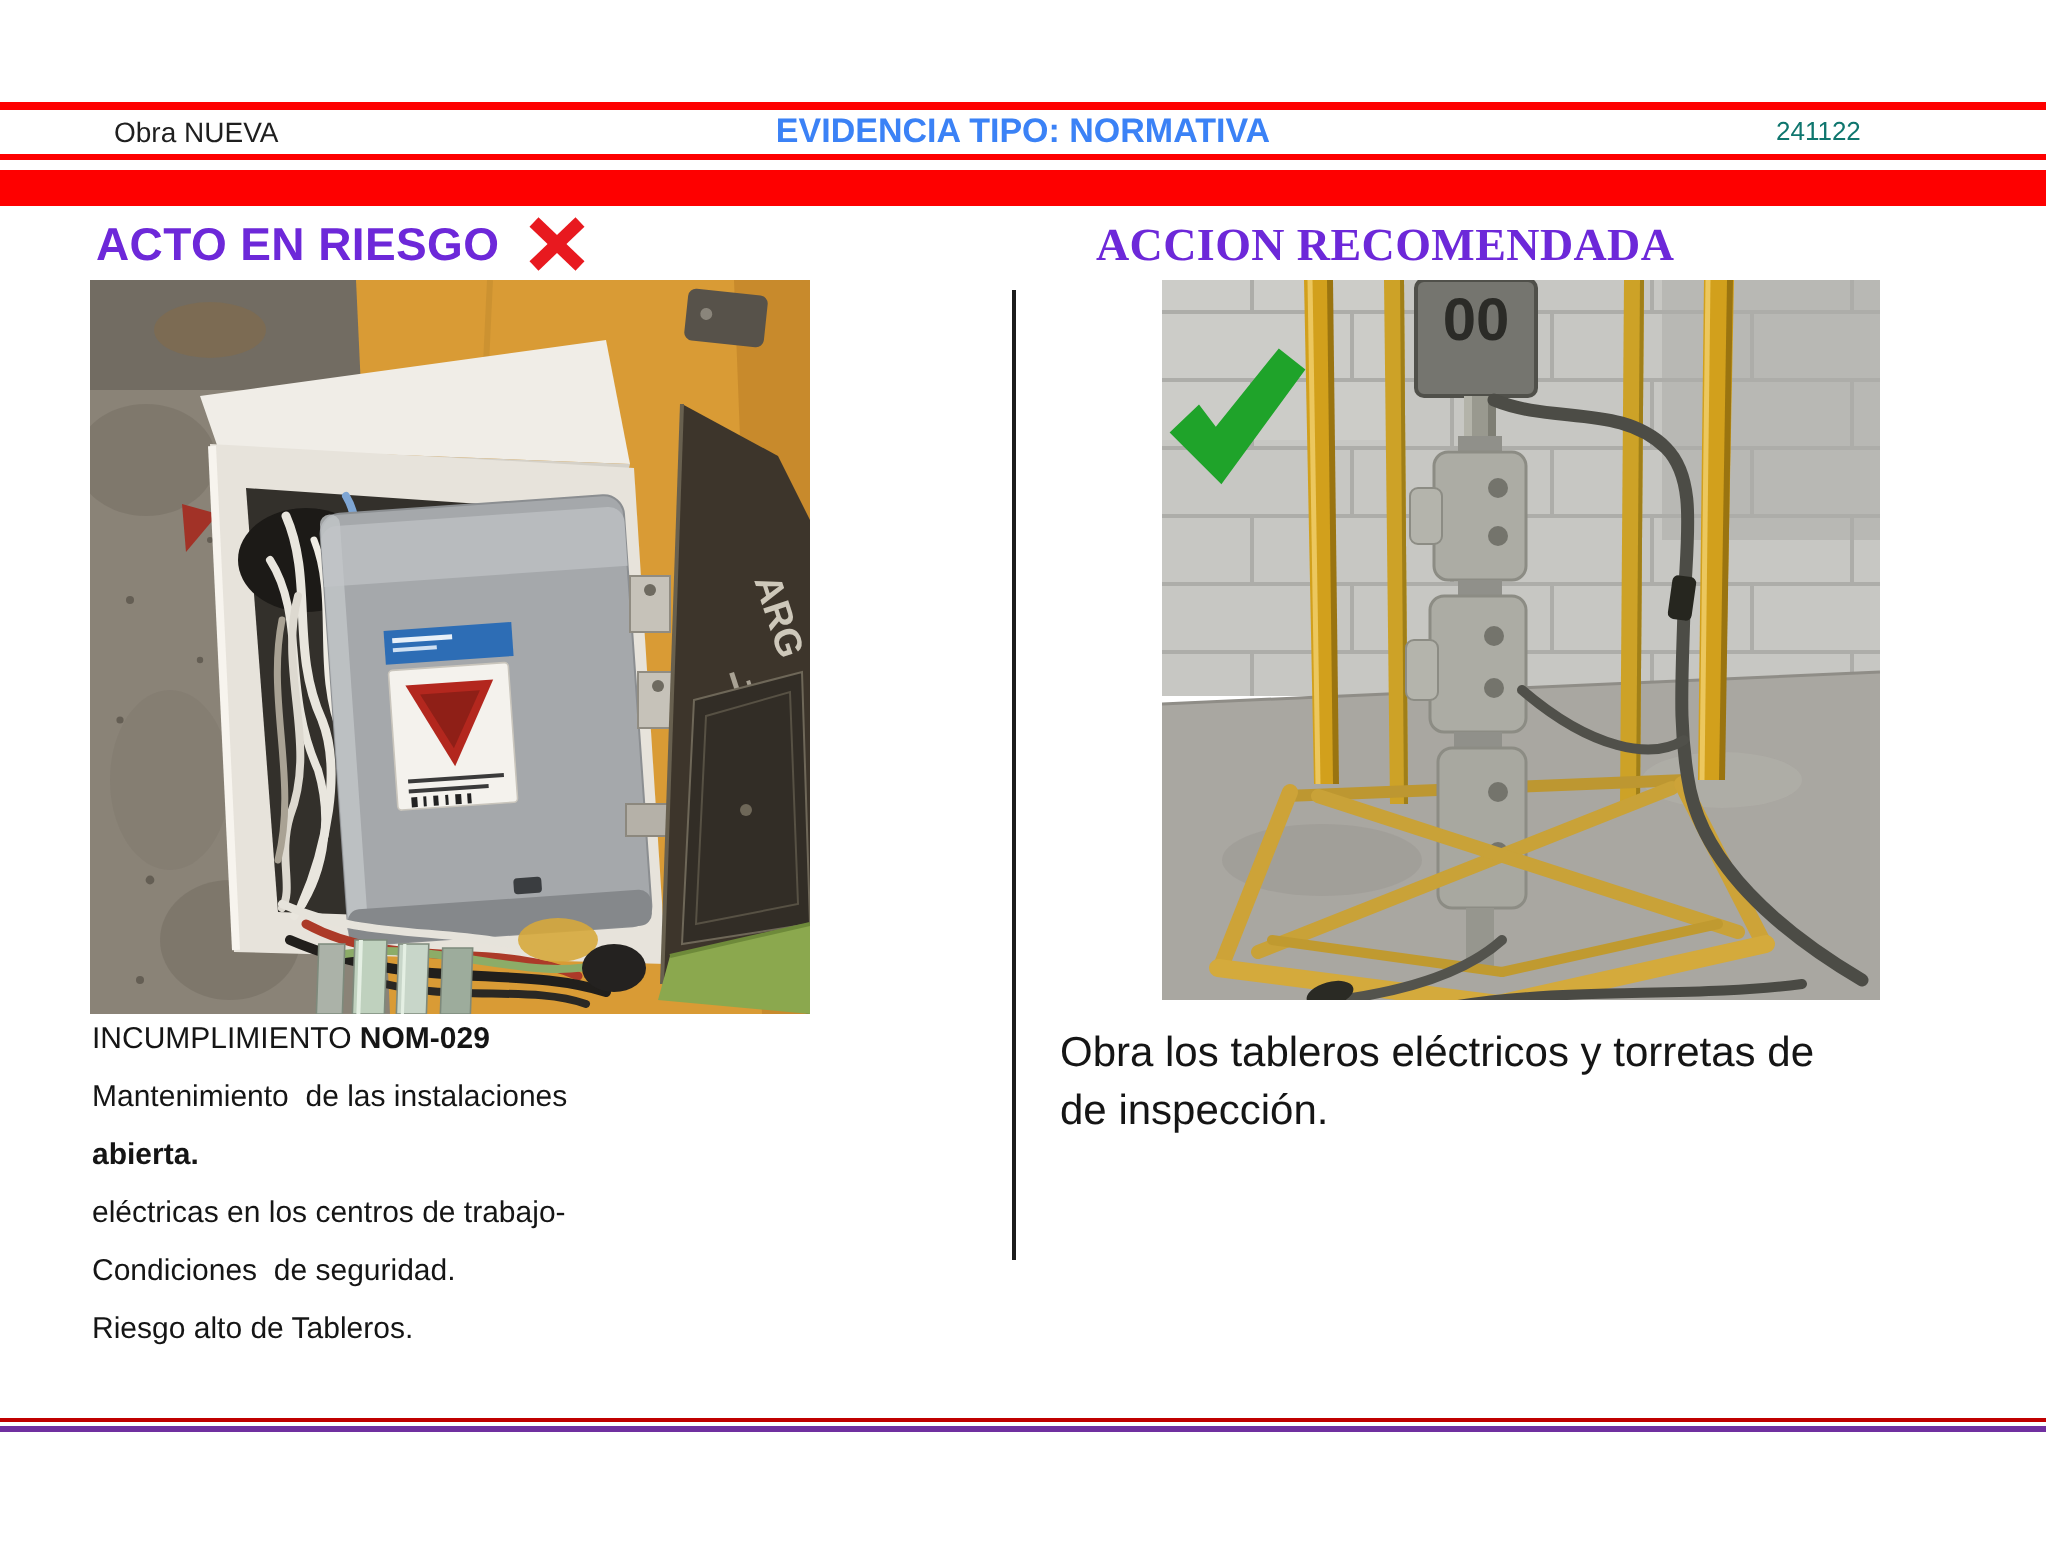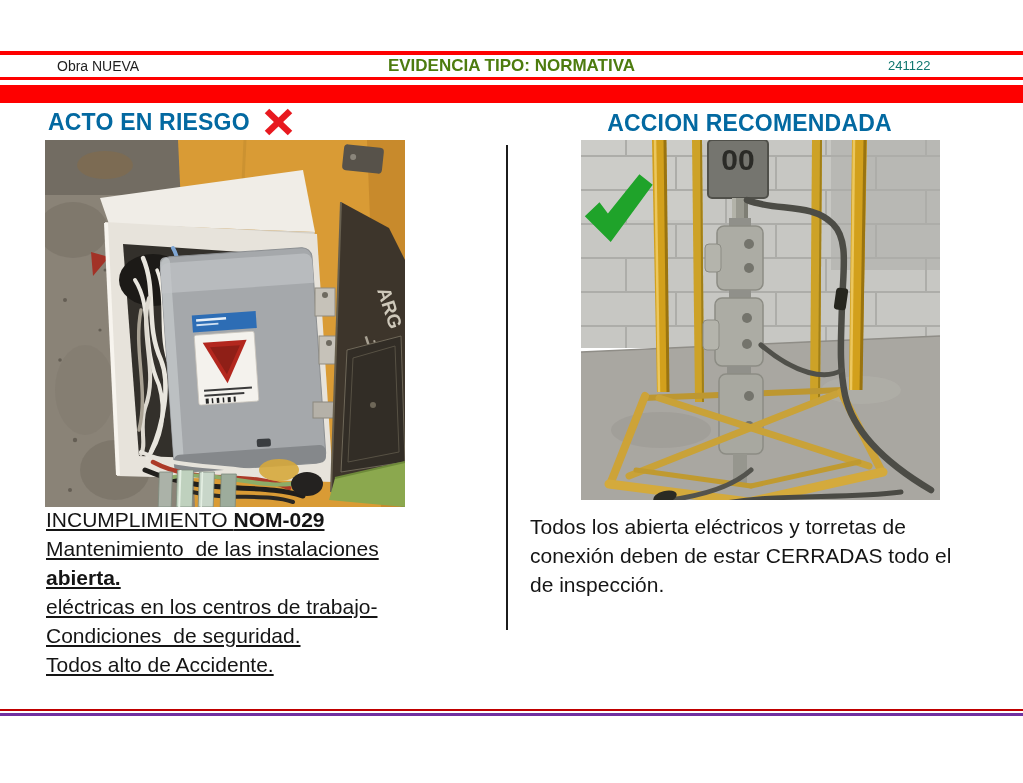--- a/index.html
+++ b/index.html
@@ -9,32 +9,32 @@
   }
   .hrule{position:absolute;left:0;width:1023px;}
   .rule-top{top:51px;height:4px;background:#fe0000;}
   .rule-mid{top:77px;height:3px;background:#fe0000;}
   .bar-thick{top:85px;height:18px;background:#fe0000;}
   .footer-red{top:709px;height:2px;background:#c00000;}
   .footer-purple{top:713px;height:3px;background:#7030a0;}
 
   .header-left{position:absolute;left:57px;top:58px;font-size:14px;color:#1f1f1f;}
   .header-title{position:absolute;left:0;top:56px;width:1023px;text-align:center;
-    font-size:17px;font-weight:bold;color:#4d7c0f;}
+    font-size:17px;font-weight:bold;color:#3b82f6;}
   .header-right{position:absolute;left:888px;top:58px;font-size:13px;color:#0f766e;}
 
   .left-title{position:absolute;left:48px;top:108px;display:flex;align-items:center;gap:13px;}
-  .left-title .t, .right-title{font-size:23px;font-weight:bold;color:#0369a1;letter-spacing:.2px;}
-  .right-title{position:absolute;left:570px;top:110px;width:359px;text-align:center;}
+  .left-title .t, .right-title{font-size:23px;font-weight:bold;color:#6d28d9;letter-spacing:.2px;}
+  .right-title{position:absolute;left:548px;top:110px;width:359px;font-family:Liberation Serif, serif;}
 
   .photo-left{position:absolute;left:45px;top:140px;}
   .photo-right{position:absolute;left:581px;top:140px;}
   .divider{position:absolute;left:506px;top:145px;width:2px;height:485px;background:#1c1c1c;}
 
-  .caption-left{position:absolute;left:46px;top:505px;font-size:21px;line-height:29px;text-decoration:underline;}
+  .caption-left{position:absolute;left:46px;top:505px;font-size:15px;line-height:29px;}
   .caption-right{position:absolute;left:530px;top:512px;font-size:21px;line-height:29px;}
   .cap-line{white-space:pre;}
   .b{font-weight:bold;}
 </style>
 </head>
 <body>
 
 <div class="slide">
 
   <div class="hrule rule-top"></div>
@@ -267,24 +267,23 @@
   </svg>
 
   <div class="divider"></div>
 
   <div class="caption-left">
     <div class="cap-line"><span>INCUMPLIMIENTO </span><span class="b">NOM-029</span></div>
     <div class="cap-line">Mantenimiento  de las instalaciones</div>
     <div class="cap-line b">abierta.</div>
     <div class="cap-line">eléctricas en los centros de trabajo-</div>
     <div class="cap-line">Condiciones  de seguridad.</div>
-    <div class="cap-line">Todos alto de Accidente.</div>
+    <div class="cap-line">Riesgo alto de Tableros.</div>
   </div>
 
   <div class="caption-right">
-    <div class="cap-line">Todos los abierta eléctricos y torretas de</div>
-    <div class="cap-line">conexión deben de estar CERRADAS todo el</div>
+    <div class="cap-line">Obra los tableros eléctricos y torretas de</div>
     <div class="cap-line">de inspección.</div>
   </div>
 
   <div class="hrule footer-red"></div>
   <div class="hrule footer-purple"></div>
 </div>
 
 </body></html>

